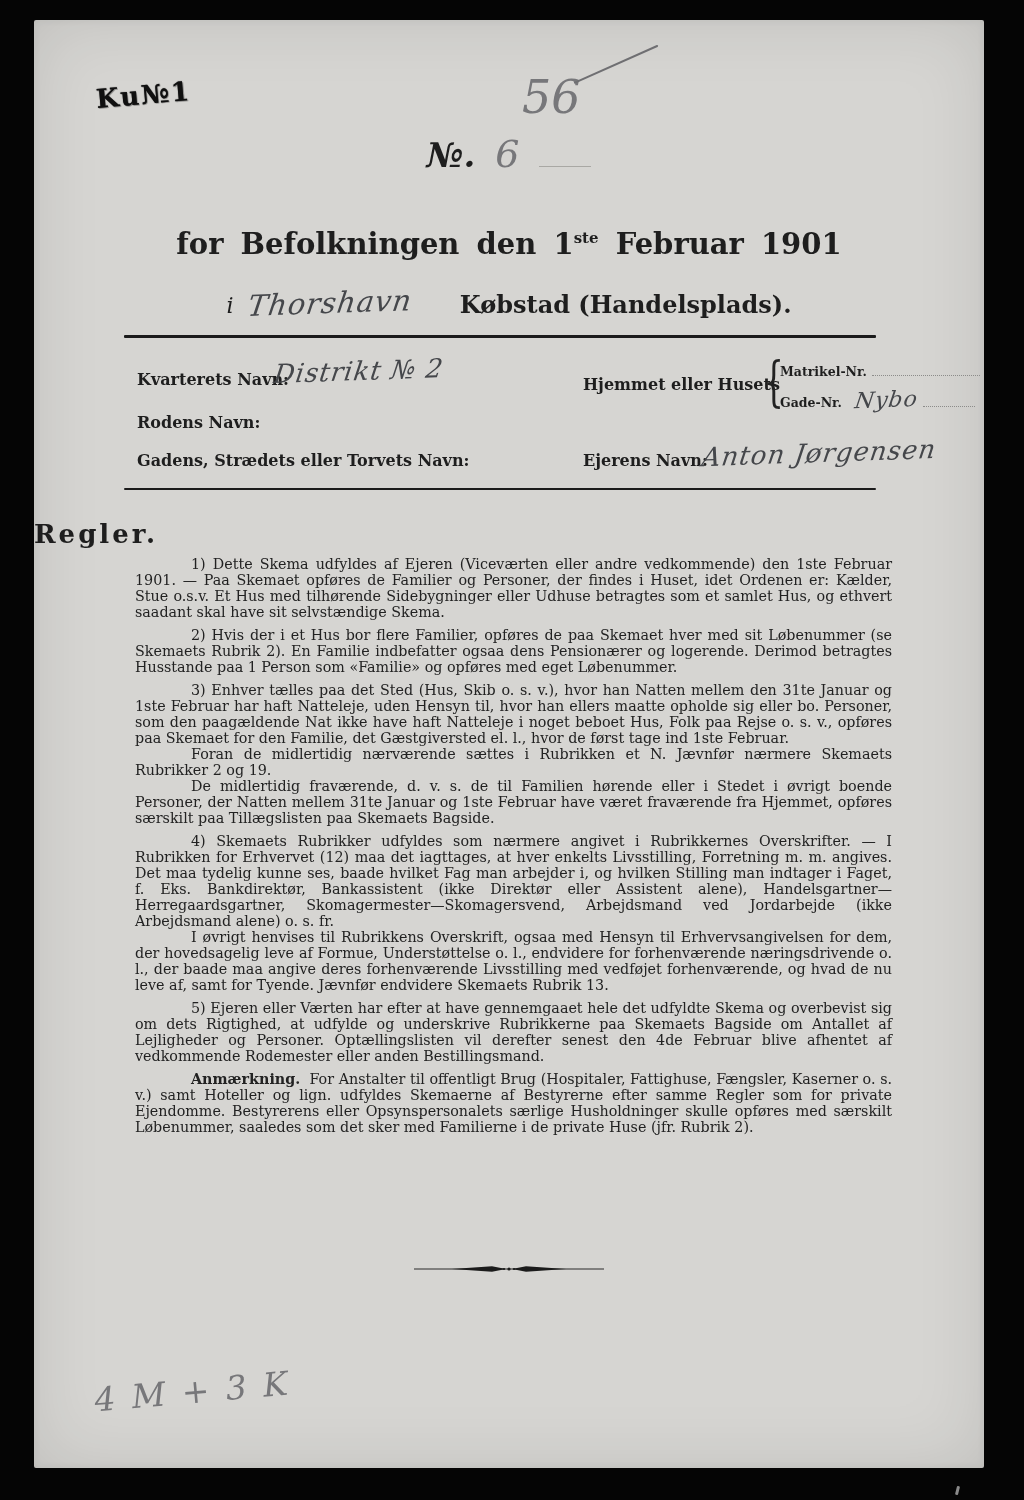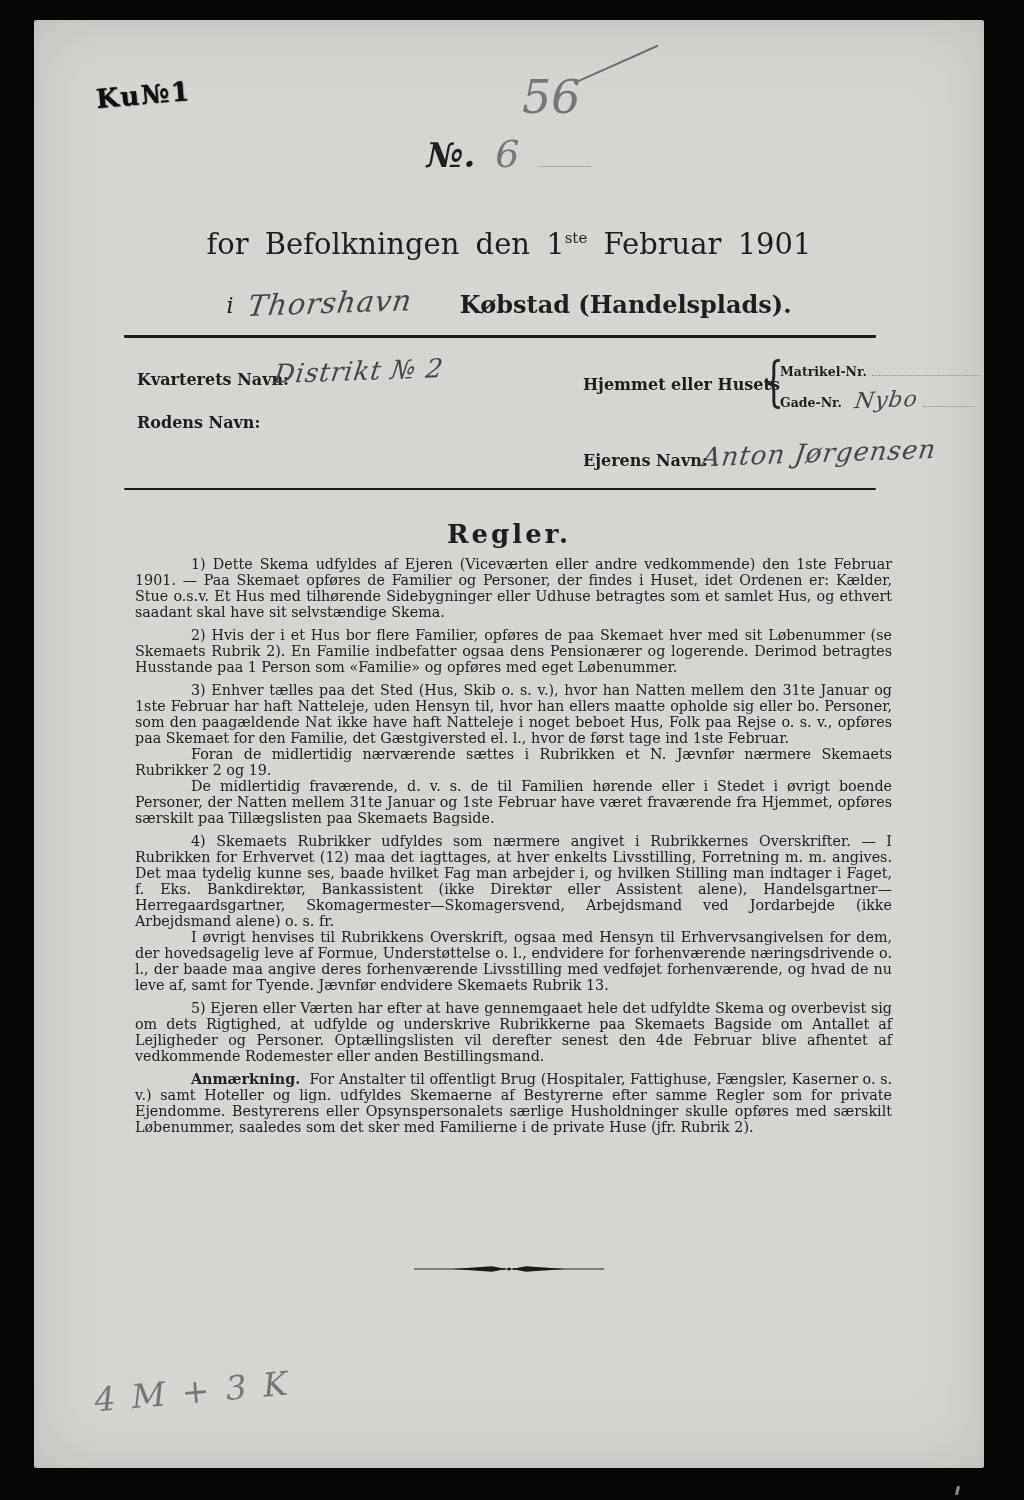--- a/index.html
+++ b/index.html
@@ -16,36 +16,36 @@
   .pencil{color:#77777a;font-style:italic;}
   .script{font-style:italic;color:#45474b;letter-spacing:1px;white-space:nowrap;}
   .skew{display:inline-block;transform:rotate(-2deg) skewX(-10deg);}
   .flourish{width:92px;height:2px;background:#6f6f72;transform:rotate(-24deg);transform-origin:left center;border-radius:2px;}
   
   .title-row{left:0;right:0;top:112px;display:flex;justify-content:center;align-items:baseline;gap:20px;}
   .title{font-size:55px;font-weight:bold;letter-spacing:4px;}
   .no-label{font-size:34px;font-weight:bold;font-style:italic;}
   .no-value{font-size:38px;}
   .no-underline{display:inline-block;width:52px;height:11px;border-bottom:1px solid #a9a8a4;}
-  .subtitle{left:0;right:0;top:207px;text-align:center;font-size:29px;font-weight:normal;word-spacing:7px;}
+  .subtitle{left:0;right:0;top:207px;text-align:center;font-size:29px;font-weight:bold;word-spacing:7px;}
   .subtitle sup{font-size:15px;}
   .place-row{left:0;right:0;top:266px;display:flex;justify-content:center;align-items:baseline;}
   .place-i{font-size:22px;font-style:italic;}
   .place-name{font-size:29px;margin-left:14px;}
   .place-type{font-size:24px;font-weight:bold;margin-left:48px;}
   .hrule{height:3px;background:#1b1b1b;border-radius:1px;}
   
   .flabel{font-size:16px;font-weight:bold;white-space:nowrap;}
   .slabel{font-size:12.5px;font-weight:bold;white-space:nowrap;text-align:center;}
   .dotline{display:inline-block;border-bottom:1px dotted #8c8c8a;height:13px;vertical-align:baseline;}
   .brace{font-size:40px;font-weight:400;transform:scale(.8,1.35);color:#222;}
   .hw-lg{font-size:26px;}
   .hw-md{font-size:22px;}
   
-  .regler{left:0;right:0;top:499px;text-align:center;font-size:26px;font-weight:bold;letter-spacing:3px;}
+  .regler{left:0;right:0;top:499px;font-size:26px;font-weight:bold;letter-spacing:3px;}
   .rules{left:101px;top:536px;width:757px;}
   .rules p{margin:0;font-size:14.3px;line-height:16px;text-align:justify;text-indent:56px;
            color:#222;}
   .rules p.gap{margin-top:7px;}
   .anm-lead{font-weight:bold;}
   
   .divider{left:0;right:0;top:1242px;display:flex;justify-content:center;}
   .tickmark{width:3px;height:9px;background:#8a8a8a;transform:rotate(14deg);border-radius:1px;}
 </style>
 </head>
@@ -87,20 +87,21 @@
       <span class="dotline" style="width:108px;"></span>
     </div>
     <div class="abs" style="left:746px;top:367px;">
       <span class="slabel">Gade-Nr.</span>
       <span class="script hw-md" style="margin-left:8px;"><span class="skew">Nybo</span></span>
       <span class="dotline" style="width:52px;"></span>
     </div>
 
     <div class="abs flabel" style="left:103px;top:393px;">Rodens Navn:</div>
 
+    <div class="abs flabel" style="left:103px;top:431px;">Gadens, Strædets eller Torvets Navn:</div>
     <div class="abs flabel" style="left:549px;top:431px;">Ejerens Navn:</div>
     <div class="abs script hw-lg" style="left:668px;top:418px;"><span class="skew">Anton Jørgensen</span></div>
 
     <div class="abs hrule" style="left:90px;top:468px;width:752px;height:2px;"></div>
 
     <div class="abs regler">Regler.</div>
 
     <div class="abs rules">
       <p>1) Dette Skema udfyldes af Ejeren (Viceværten eller andre vedkommende) den 1ste Februar 1901. — Paa Skemaet opføres de Familier og Personer, der findes i Huset, idet Ordenen er: Kælder, Stue o.s.v.  Et Hus med tilhørende Sidebygninger eller Udhuse betragtes som et samlet Hus, og ethvert saadant skal have sit selvstændige Skema.</p>
       <p class="gap">2) Hvis der i et Hus bor flere Familier, opføres de paa Skemaet hver med sit Løbenummer (se Skemaets Rubrik 2).  En Familie indbefatter ogsaa dens Pensionærer og logerende.  Derimod betragtes Husstande paa 1 Person som «Familie» og opføres med eget Løbenummer.</p>

